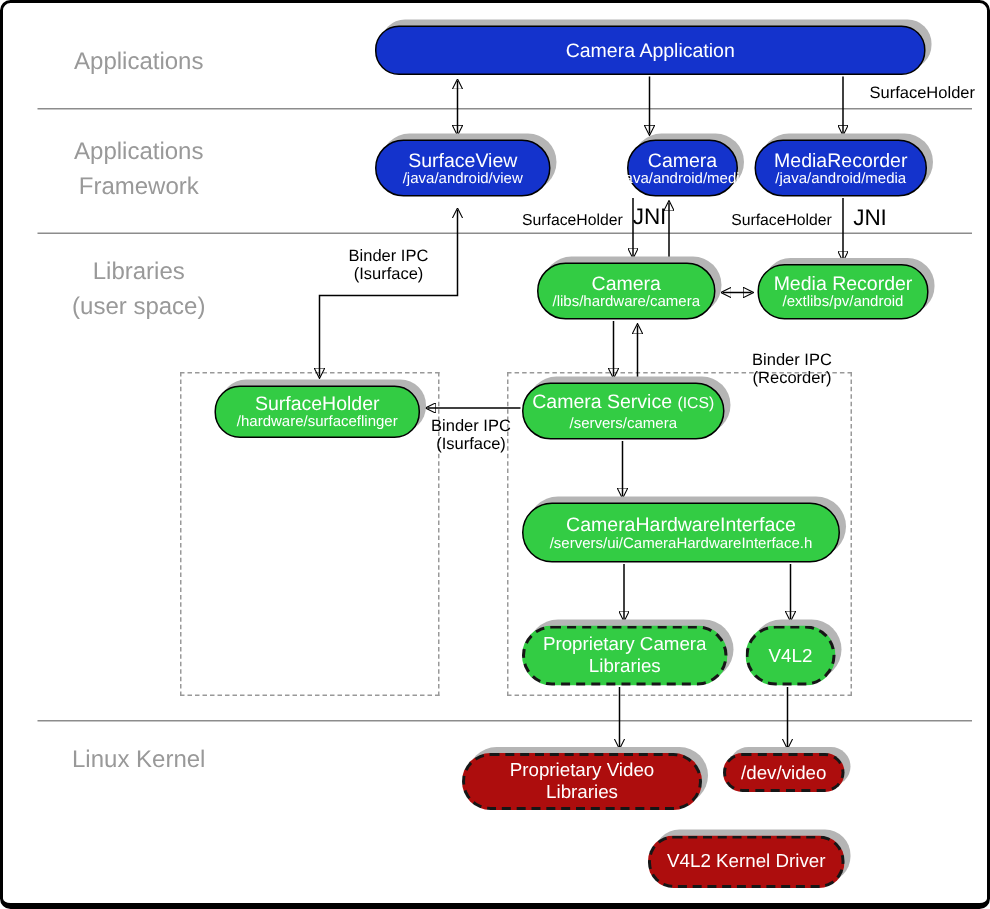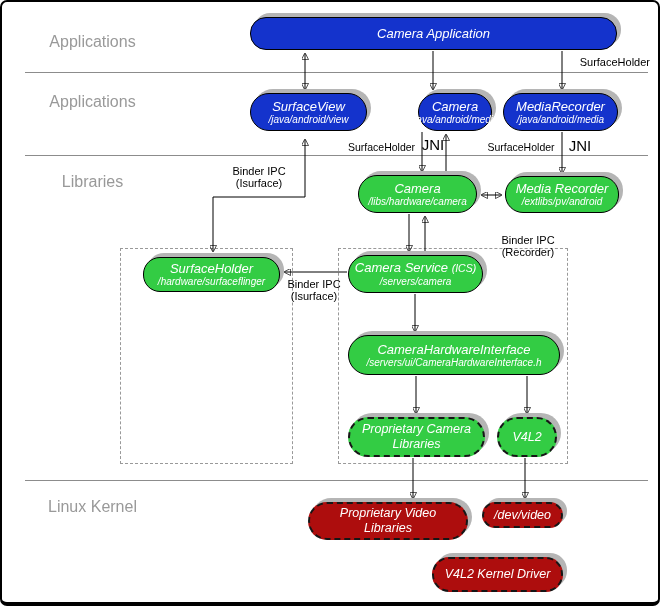--- a/index.html
+++ b/index.html
@@ -14,21 +14,20 @@
   .divider{position:absolute;left:25px;width:623px;height:1px;background:var(--divider,#8c8c8c);}
   .layer-label{
     position:absolute;left:20px;width:145px;text-align:center;
     color:var(--label-gray,#999);font-size:16px;line-height:23px;
   }
   .dashed-rect{position:absolute;border:1px dashed var(--dash-gray,#999);box-sizing:border-box;}
   .node{
     position:absolute;box-sizing:border-box;display:flex;flex-direction:column;
     align-items:center;justify-content:center;color:#fff;text-align:center;
     box-shadow:4px -4px 0 var(--shadow,#b5b5b5);
-    font-style:italic;
   }
   .node.solid{border:1px solid #000;}
   .node.dashedb{border:2px dashed #161616;}
   .blue{background:var(--blue,#1433cc);}
   .green{background:var(--green,#33cc44);}
   .red{background:var(--red,#ad0d0d);}
   .title{font-size:13px;line-height:15px;white-space:nowrap;}
   .title .suffix{font-size:10.5px;}
   .path{font-size:10px;line-height:12px;white-space:nowrap;}
   .multi{font-size:12.5px;line-height:15px;}
@@ -45,23 +44,25 @@
 
   <div class="divider" style="top:72px"></div>
   <div class="divider" style="top:155px"></div>
   <div class="divider" style="top:480px"></div>
 
   <div class="layer-label" style="top:30px">
     <span>Applications</span>
   </div>
   <div class="layer-label" style="top:90px">
     <div>Applications</div>
+    <div>Framework</div>
   </div>
   <div class="layer-label" style="top:170px">
     <div>Libraries</div>
+    <div>(user space)</div>
   </div>
   <div class="layer-label" style="top:495px">
     <span>Linux Kernel</span>
   </div>
 
   <div class="dashed-rect" style="left:120px;top:248px;width:173px;height:216px"></div>
   <div class="dashed-rect" style="left:338px;top:248px;width:230px;height:216px"></div>
 
   <svg class="connectors" width="660" height="606">
     <defs>

